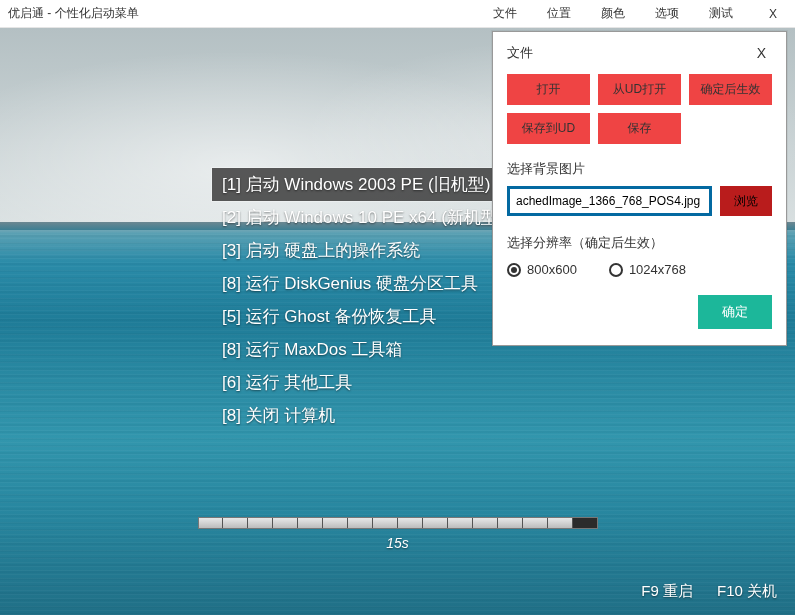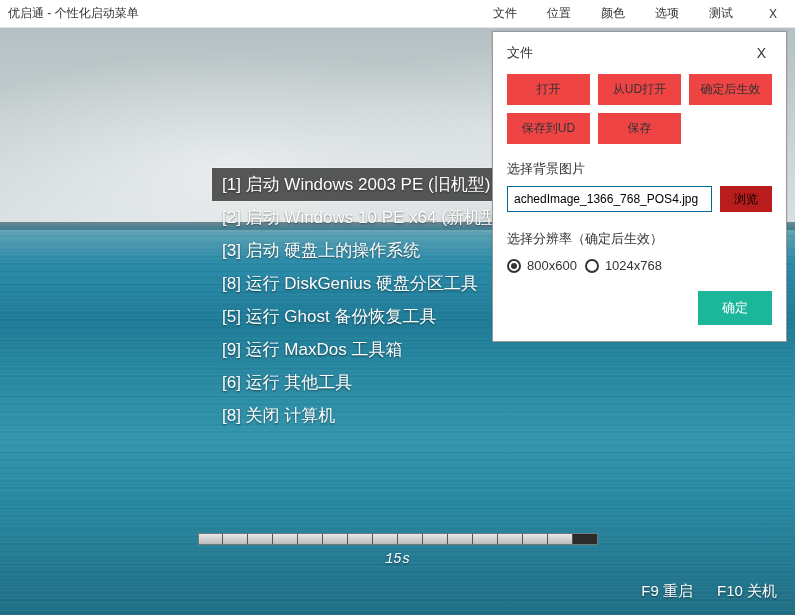--- a/index.html
+++ b/index.html
@@ -72,23 +72,22 @@
       white-space: nowrap;
     }
     .boot-item.selected {
       background: rgba(60,60,60,0.85);
       outline: 1px solid rgba(255,255,255,0.3);
     }
 
     .progress-wrap {
       position: absolute;
       left: 50%; transform: translateX(-50%);
-      bottom: 48px;
+      bottom: 64px;
       width: 400px;
-      font-family: Liberation Mono, monospace;
     }
     .progress-bar {
       height: 12px;
       border: 1px solid #777;
       background: #2b2b2b;
       display: flex;
     }
     .progress-seg {
       flex: 1;
       border-right: 1px solid #555;
@@ -148,38 +147,38 @@
       padding: 7px 0;
       font-size: 12px;
       cursor: pointer;
       color: #333;
       font-family: inherit;
     }
     .section-label { margin: 6px 0 8px; font-size: 13px; }
     .file-row { display: flex; gap: 8px; margin-bottom: 18px; }
     .file-input {
       flex: 1;
-      border: 1px solid #0369a1;
+      border: 3px solid #0369a1;
       padding: 5px 6px;
       font-size: 12px;
       font-family: inherit;
       min-width: 0;
       overflow: hidden;
       text-overflow: clip;
       white-space: nowrap;
     }
     .browse-btn {
       background: #b91c1c;
       border: none;
       padding: 0 14px;
       font-size: 12px;
       cursor: pointer;
       font-family: inherit;
     }
-    .radio-row { display: flex; gap: 8px; align-items: center; margin: 10px 0 18px; }
+    .radio-row { display: flex; gap: 32px; align-items: center; margin: 10px 0 18px; }
     .radio-item { display: flex; align-items: center; gap: 6px; font-size: 13px; cursor: pointer; }
     .radio-circle {
       width: 14px; height: 14px;
       border: 2px solid #333;
       border-radius: 50%;
       display: flex; align-items: center; justify-content: center;
     }
     .radio-circle.checked::after {
       content: '';
       width: 6px; height: 6px;
@@ -217,21 +216,21 @@
   <div class="sky-cloud"></div>
   <div class="horizon-strip"></div>
   <div class="water-texture"></div>
 
   <div class="boot-list">
     <div class="boot-item selected">[1] 启动 Windows 2003 PE (旧机型)</div>
     <div class="boot-item">[2] 启动 Windows 10 PE x64 (新机型)</div>
     <div class="boot-item">[3] 启动 硬盘上的操作系统</div>
     <div class="boot-item">[8] 运行 DiskGenius 硬盘分区工具</div>
     <div class="boot-item">[5] 运行 Ghost 备份恢复工具</div>
-    <div class="boot-item">[9] 运行 MaxDos 工具箱</div>
+    <div class="boot-item">[8] 运行 MaxDos 工具箱</div>
     <div class="boot-item">[6] 运行 其他工具</div>
     <div class="boot-item">[8] 关闭 计算机</div>
   </div>
 
   <div class="progress-wrap">
     <div class="progress-bar">
       <div class="progress-seg"></div>
         <div class="progress-seg"></div>
         <div class="progress-seg"></div>
       <div class="progress-seg"></div>

